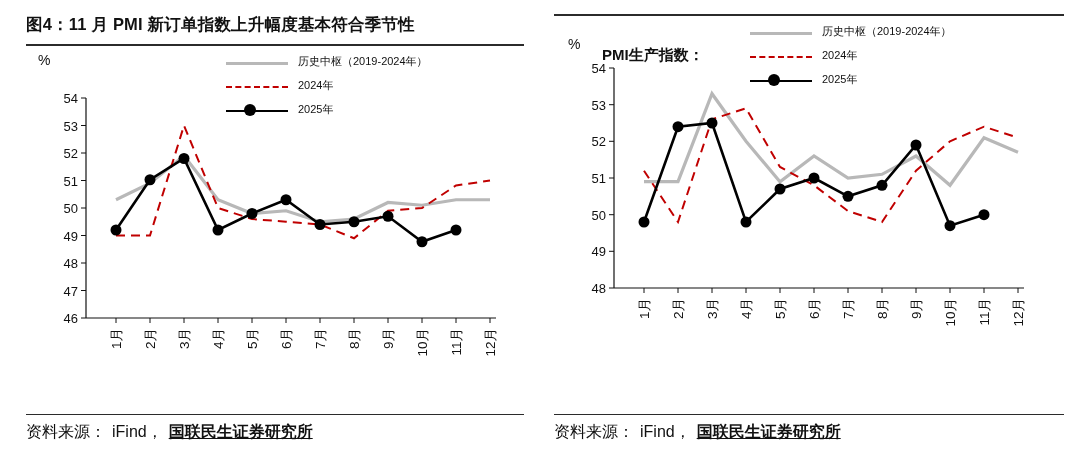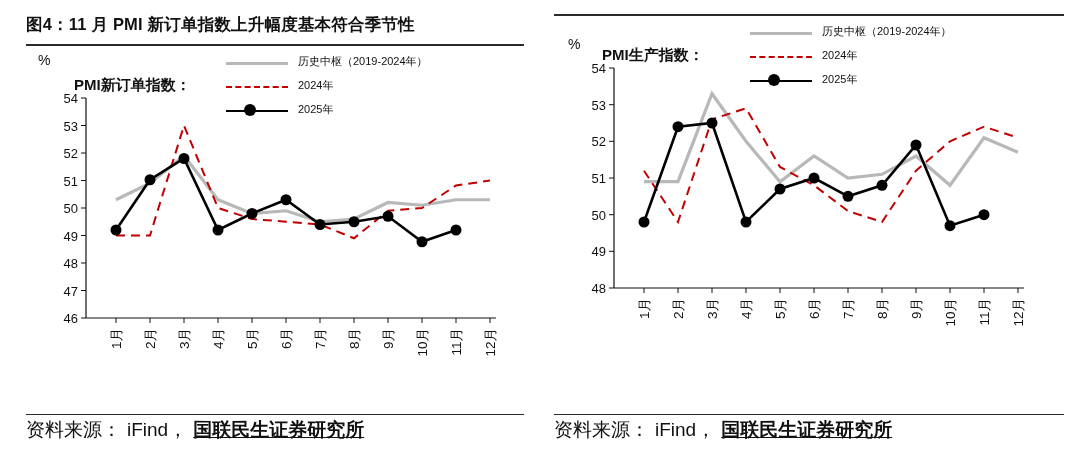--- a/index.html
+++ b/index.html
@@ -46,21 +46,21 @@
   .axis-unit{
     position:absolute;font-size:14px;color:#111;
   }
   .series-name{
     position:absolute;font-size:15px;font-weight:bold;color:#111;white-space:nowrap;
   }
 
   svg{display:block;}
   .src{
     position:absolute;bottom:16px;left:0;right:0;
-    font-size:19px;color:#111;
+    font-size:16px;color:#111;
     display:flex;gap:6px;white-space:nowrap;
   }
   .panel.left .src{padding-left:26px;}
   .panel.right .src{padding-left:14px;}
   .src .lbl{}
   .src .v1{}
   .src .v2{font-weight:bold;text-decoration:underline;}
   .rule-holder{position:absolute;left:26px;right:16px;bottom:44px;}
   .panel.right .rule-holder{left:14px;right:16px;}
   .tick-txt{font-size:13px;fill:#111;font-family:"Liberation Sans","DejaVu Sans",sans-serif;}
@@ -92,21 +92,20 @@
         <div class="legend-row">
           <span class="legend-key k-black">
               <span class="ln"></span>
               <span class="dot"></span>
             </span>
           <span class="legend-label">2025年</span>
         </div>
       </div>
 
       <div class="axis-unit" style="left:12px;top:2px;">%</div>
-      <div class="series-name" style="left:48px;top:26px;">PMI新订单指数：</div>
 
       <svg width="510" height="330" viewBox="0 0 510 330">
 
         <line x1="60" y1="48" x2="60" y2="268" stroke="#111" stroke-width="1.2"></line>
         <line x1="60" y1="268" x2="470" y2="268" stroke="#111" stroke-width="1.2"></line>
 
         <g>
           <text class="tick-txt" x="52" y="53" text-anchor="end">54</text>
           <text class="tick-txt" x="52" y="80.5" text-anchor="end">53</text>
           <text class="tick-txt" x="52" y="108" text-anchor="end">52</text>

